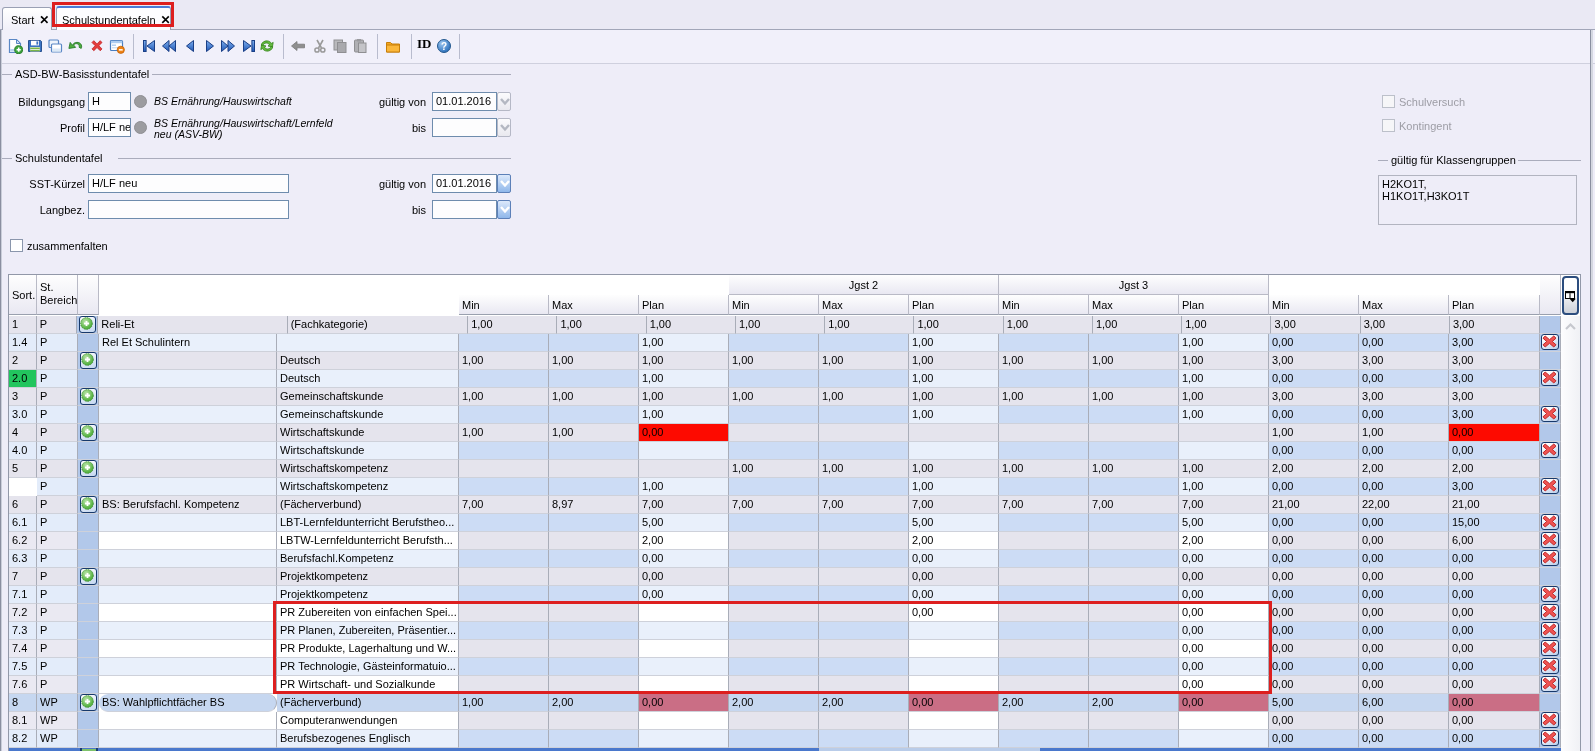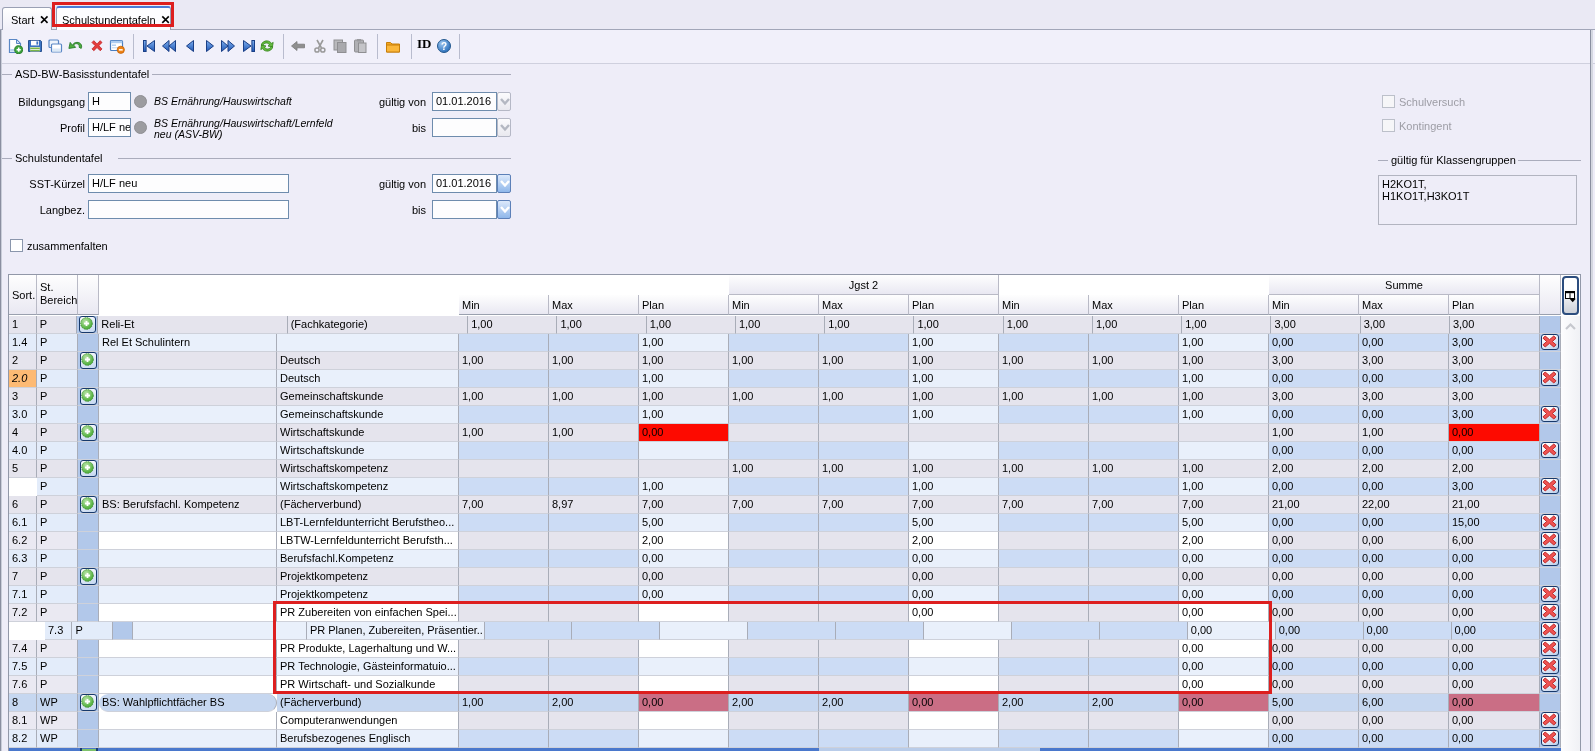--- a/index.html
+++ b/index.html
@@ -246,24 +246,24 @@
     <div class="hcell" style="left:0px;top:0;width:28px;height:40px;line-height:13px;padding-top:14px">Sort.</div>
     <div class="hcell" style="left:28px;top:0;width:41px;height:40px;line-height:13px;padding-top:6px">St.<br>Bereich</div>
     <div class="hcell" style="left:69px;top:0;width:21px;height:40px;line-height:13px;padding-top:14px"></div>
     <div class="hcell" style="left:450px;top:20px;width:90px;height:20px;padding-top:4px">Min</div>
     <div class="hcell" style="left:540px;top:20px;width:90px;height:20px;padding-top:4px">Max</div>
     <div class="hcell" style="left:630px;top:20px;width:90px;height:20px;padding-top:4px">Plan</div>
     <div class="hcell hg" style="left:720px;top:0;width:270px;height:20px;border-bottom:1px solid #b9bac6;padding-top:4px">Jgst 2</div>
     <div class="hcell" style="left:720px;top:20px;width:90px;height:20px;padding-top:4px">Min</div>
     <div class="hcell" style="left:810px;top:20px;width:90px;height:20px;padding-top:4px">Max</div>
     <div class="hcell" style="left:900px;top:20px;width:90px;height:20px;padding-top:4px">Plan</div>
+    <div class="hcell hg" style="left:990px;top:0;width:270px;height:20px;border-bottom:1px solid #b9bac6;padding-top:4px">Jgst 3</div>
     <div class="hcell" style="left:990px;top:20px;width:90px;height:20px;padding-top:4px">Min</div>
     <div class="hcell" style="left:1080px;top:20px;width:90px;height:20px;padding-top:4px">Max</div>
     <div class="hcell" style="left:1170px;top:20px;width:90px;height:20px;padding-top:4px">Plan</div>
-    <div class="hcell hg" style="left:1260px;top:0;width:271px;height:20px;border-bottom:1px solid #b9bac6;padding-top:4px">Summe</div>
     <div class="hcell" style="left:1260px;top:20px;width:90px;height:20px;padding-top:4px">Min</div>
     <div class="hcell" style="left:1350px;top:20px;width:90px;height:20px;padding-top:4px">Max</div>
     <div class="hcell" style="left:1440px;top:20px;width:91px;height:20px;padding-top:4px">Plan</div>
     <div class="hcell" style="left:1531px;top:0;width:21px;height:40px"></div>
     <div class="cornerbtn" style="left:1553px;top:1px;width:17px;height:39px">
       <div style="position:absolute;left:0px;top:12px"><svg width="13" height="13" viewBox="0 0 13 13">
           <rect x="1.5" y="1.5" width="9" height="7" fill="#fff" stroke="#000" stroke-width="1"></rect>
           <rect x="1" y="1" width="10" height="2.2" fill="#000"></rect>
           <path d="M6 3.2 v5.8" stroke="#000" stroke-width="1"></path>
           <path d="M5.6 8.8 h6.2 l-3.1 3.4 z" fill="#000"></path>
@@ -361,21 +361,21 @@
       <div class="c" style="width:90px;background:#e5e4ed;">1,00</div>
       <div class="c" style="width:90px;background:#e5e4ed;">1,00</div>
       <div class="c" style="width:90px;background:#e5e4ed;">1,00</div>
       <div class="c" style="width:90px;background:#e5e4ed;">1,00</div>
       <div class="c" style="width:90px;background:#e5e4ed;">3,00</div>
       <div class="c" style="width:90px;background:#e5e4ed;">3,00</div>
       <div class="c" style="width:91px;background:#e5e4ed;">3,00</div>
       <div class="c" style="width:21px;background:#b2c8ea;position:relative;"></div>
     </div>
     <div class="row" style="top:95px">
-      <div class="c" style="width:28px;background:#fdba74;font-style:italic;">2.0</div>
+      <div class="c" style="width:28px;background:#22c55e;">2.0</div>
       <div class="c" style="width:41px;background:#e3ecfa;">P</div>
       <div class="c" style="width:21px;background:#b2c8ea;position:relative;"></div>
       <div class="c" style="width:178px;background:#e9f0fb;"></div>
       <div class="c" style="width:182px;background:#e9f0fb;">Deutsch</div>
       <div class="c" style="width:90px;background:#ccdcf5;"></div>
       <div class="c" style="width:90px;background:#ccdcf5;"></div>
       <div class="c" style="width:90px;background:#e9f0fb;">1,00</div>
       <div class="c" style="width:90px;background:#ccdcf5;"></div>
       <div class="c" style="width:90px;background:#ccdcf5;"></div>
       <div class="c" style="width:90px;background:#e9f0fb;">1,00</div>
@@ -765,21 +765,21 @@
       <div class="c" style="width:91px;background:#e5e4ed;">0,00</div>
       <div class="c" style="width:21px;background:#b2c8ea;position:relative;">
         <span class="xb">
           <svg width="15" height="13" viewBox="0 0 15 13">
             <path d="M1 3.2 L3.2 1 L7.5 4.7 L11.8 1 L14 3.2 L10.3 6.5 L14 9.8 L11.8 12 L7.5 8.3 L3.2 12 L1 9.8 L4.7 6.5 Z" fill="#ef5353" stroke="#c02828" stroke-width="1" stroke-linejoin="round"></path>
           </svg>
         </span>
       </div>
     </div>
     <div class="row" style="top:347px">
-      <div class="c" style="width:28px;background:#e3ecfa;margin-left:36px;">7.3</div>
+      <div class="c" style="width:28px;background:#e3ecfa;">7.3</div>
       <div class="c" style="width:41px;background:#e3ecfa;">P</div>
       <div class="c" style="width:21px;background:#b2c8ea;position:relative;"></div>
       <div class="c" style="width:178px;background:#e9f0fb;"></div>
       <div class="c" style="width:182px;background:#e9f0fb;">PR Planen, Zubereiten, Präsentier...</div>
       <div class="c" style="width:90px;background:#ccdcf5;"></div>
       <div class="c" style="width:90px;background:#ccdcf5;"></div>
       <div class="c" style="width:90px;background:#e9f0fb;"></div>
       <div class="c" style="width:90px;background:#ccdcf5;"></div>
       <div class="c" style="width:90px;background:#ccdcf5;"></div>
       <div class="c" style="width:90px;background:#e9f0fb;"></div>

